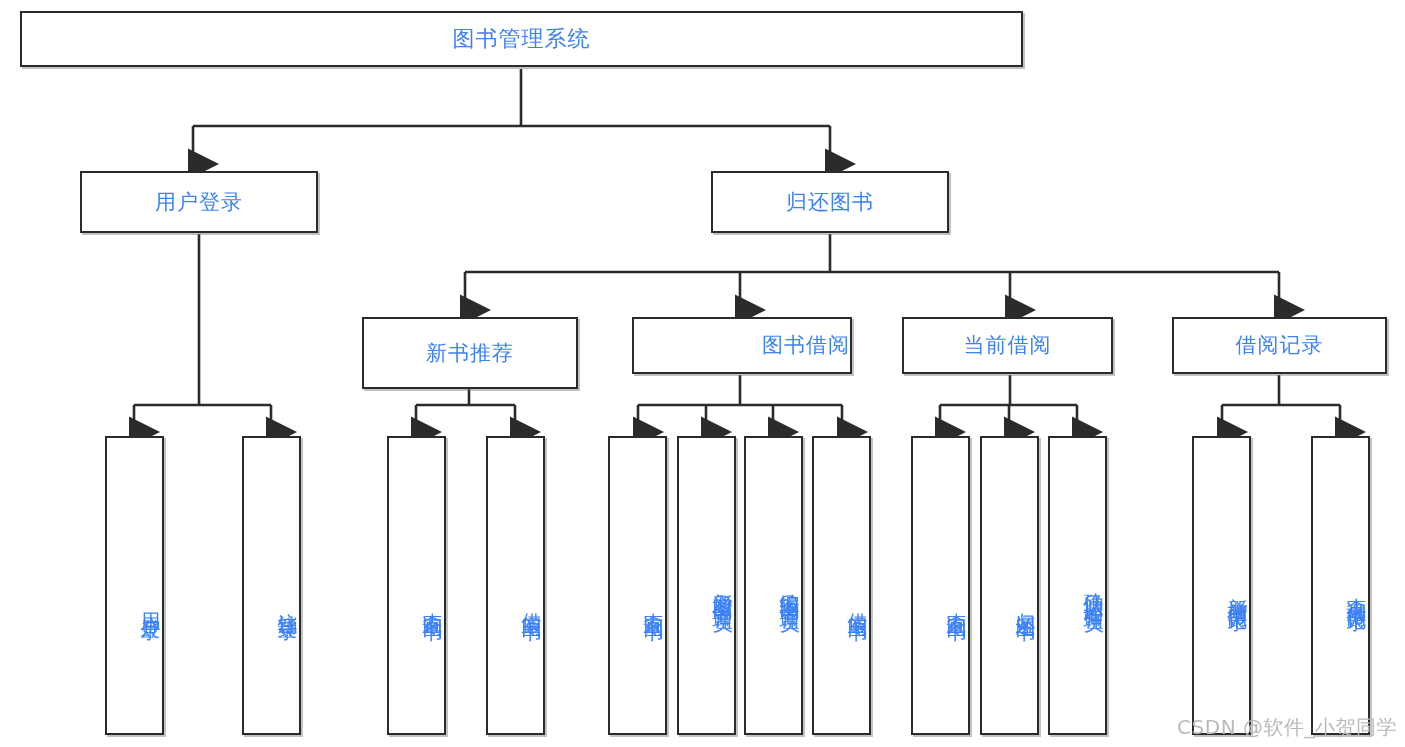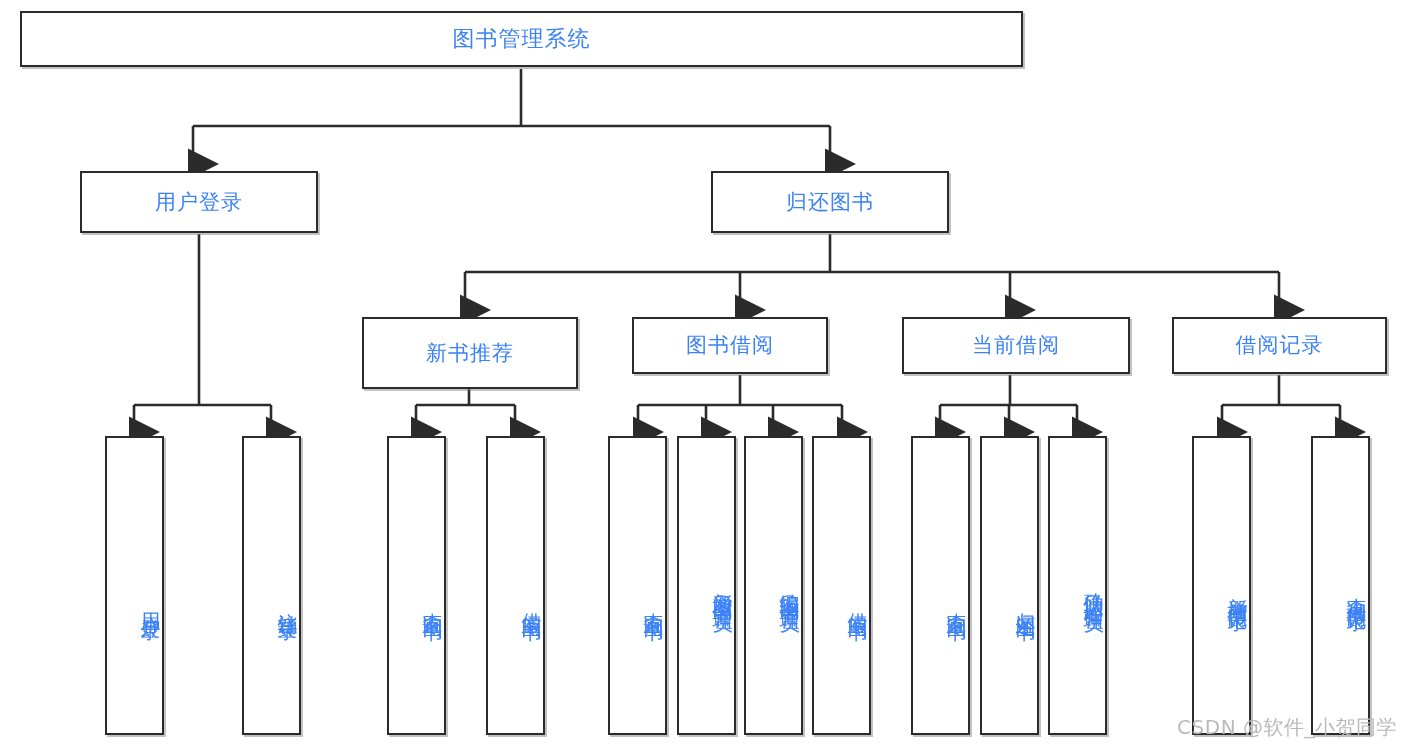--- a/index.html
+++ b/index.html
@@ -140,25 +140,25 @@
   </div>
 
   <div class="node horiz" style="left:711px; top:171px; width:238px; height:62px;">
     <span class="node-label">归还图书</span>
   </div>
 
   <div class="node horiz" style="left:362px; top:317px; width:216px; height:72px;">
     <span class="node-label">新书推荐</span>
   </div>
 
-  <div class="node horiz" style="left:632px; top:317px; width:196px; height:57px;">
+  <div class="node horiz" style="left:632px; top:317px; width:220px; height:57px;justify-content:flex-end;">
     <span class="node-label">图书借阅</span>
   </div>
 
-  <div class="node horiz" style="left:902px; top:317px; width:228px; height:57px;align-items:center;">
+  <div class="node horiz" style="left:902px; top:317px; width:211px; height:57px;align-items:center;">
     <span class="node-label">当前借阅</span>
   </div>
 
   <div class="node horiz" style="left:1172px; top:317px; width:215px; height:57px;">
     <span class="node-label">借阅记录</span>
   </div>
 
   <div class="node vert" style="left:105px; top:436px; width:59px; height:299px;">
     <span class="node-label">用户登录</span>
   </div>

